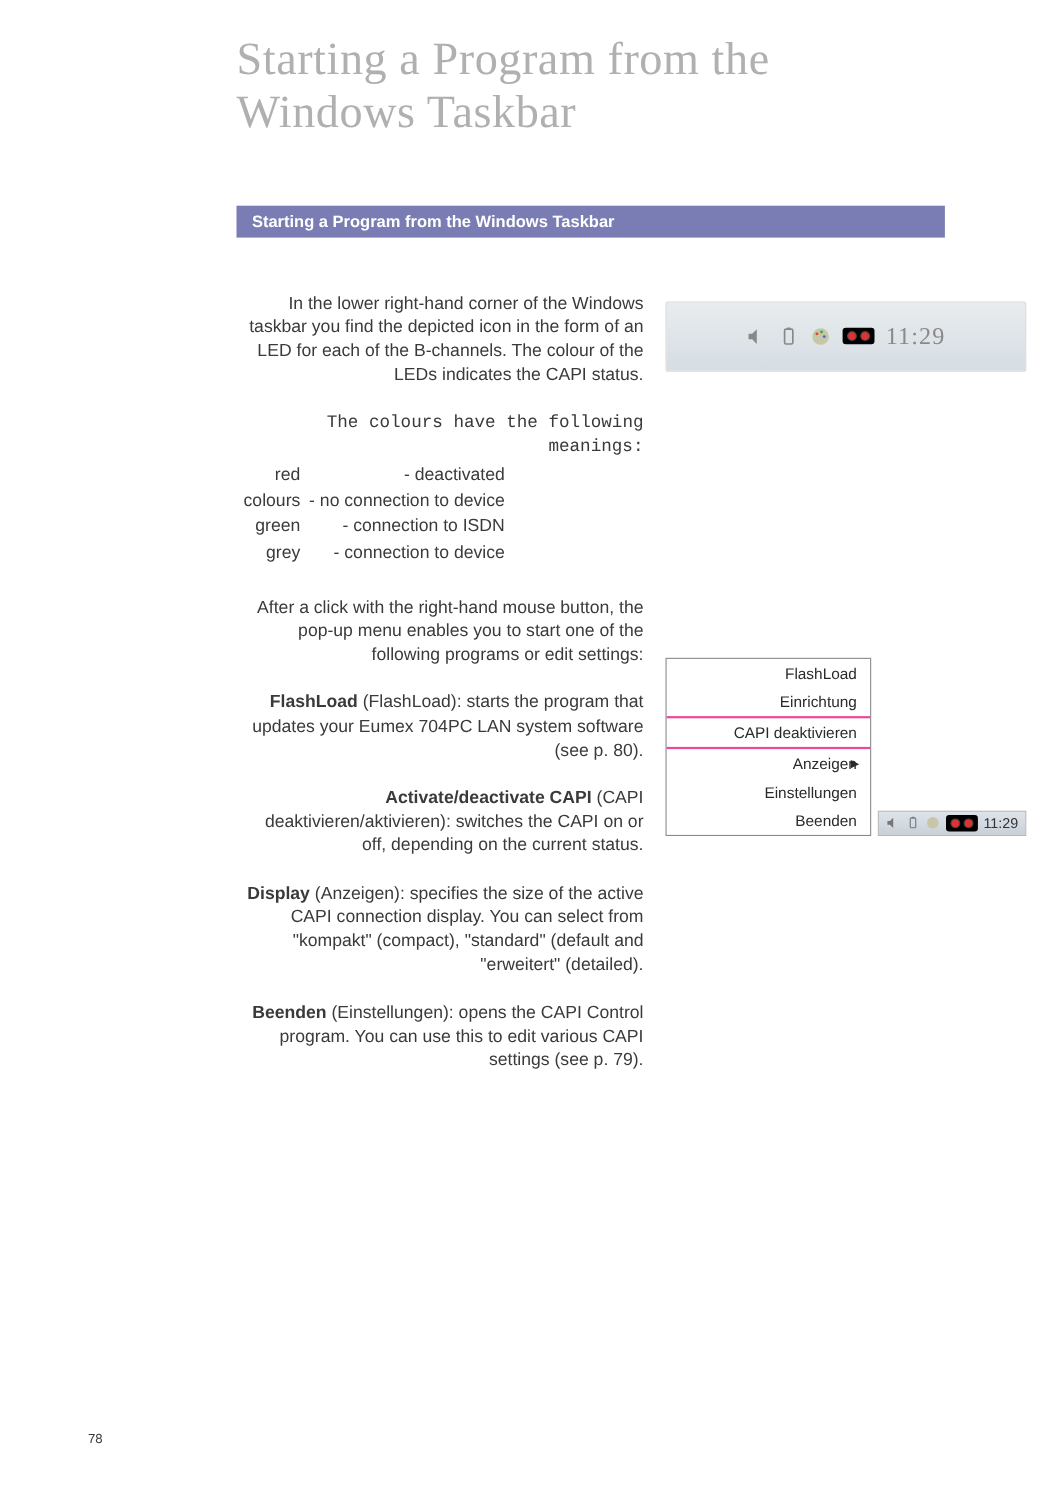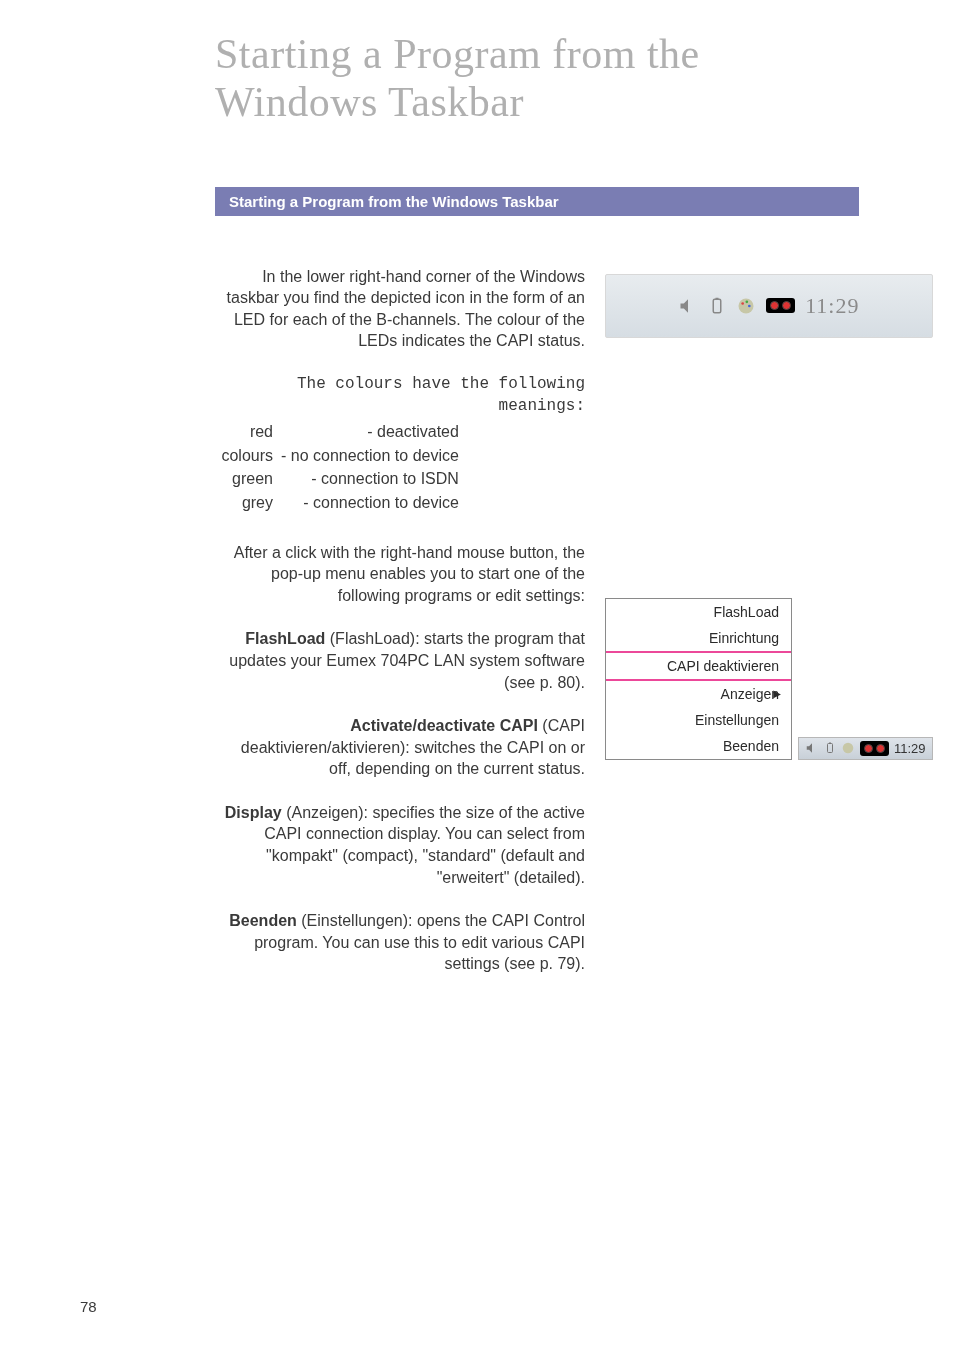--- a/index.html
+++ b/index.html
@@ -62,21 +62,21 @@
     font-size: var(--body-font-size);
     line-height: 1.35;
     vertical-align: top;
   }
   .led-table td:first-child { width: 58px; }
   .b { font-weight: 700; }
   .page-number {
     position: absolute;
     left: 80px;
     bottom: 40px;
-    font-size: 15px;
+    font-size: 12px;
     color: var(--text-color);
   }
   
   .tray-figure {
     margin-top: 8px;
     border: 1px solid #d8d8d8;
     height: 62px;
     background: linear-gradient(#e8ecef, #d6dde3);
     display: flex;
     align-items: center;

